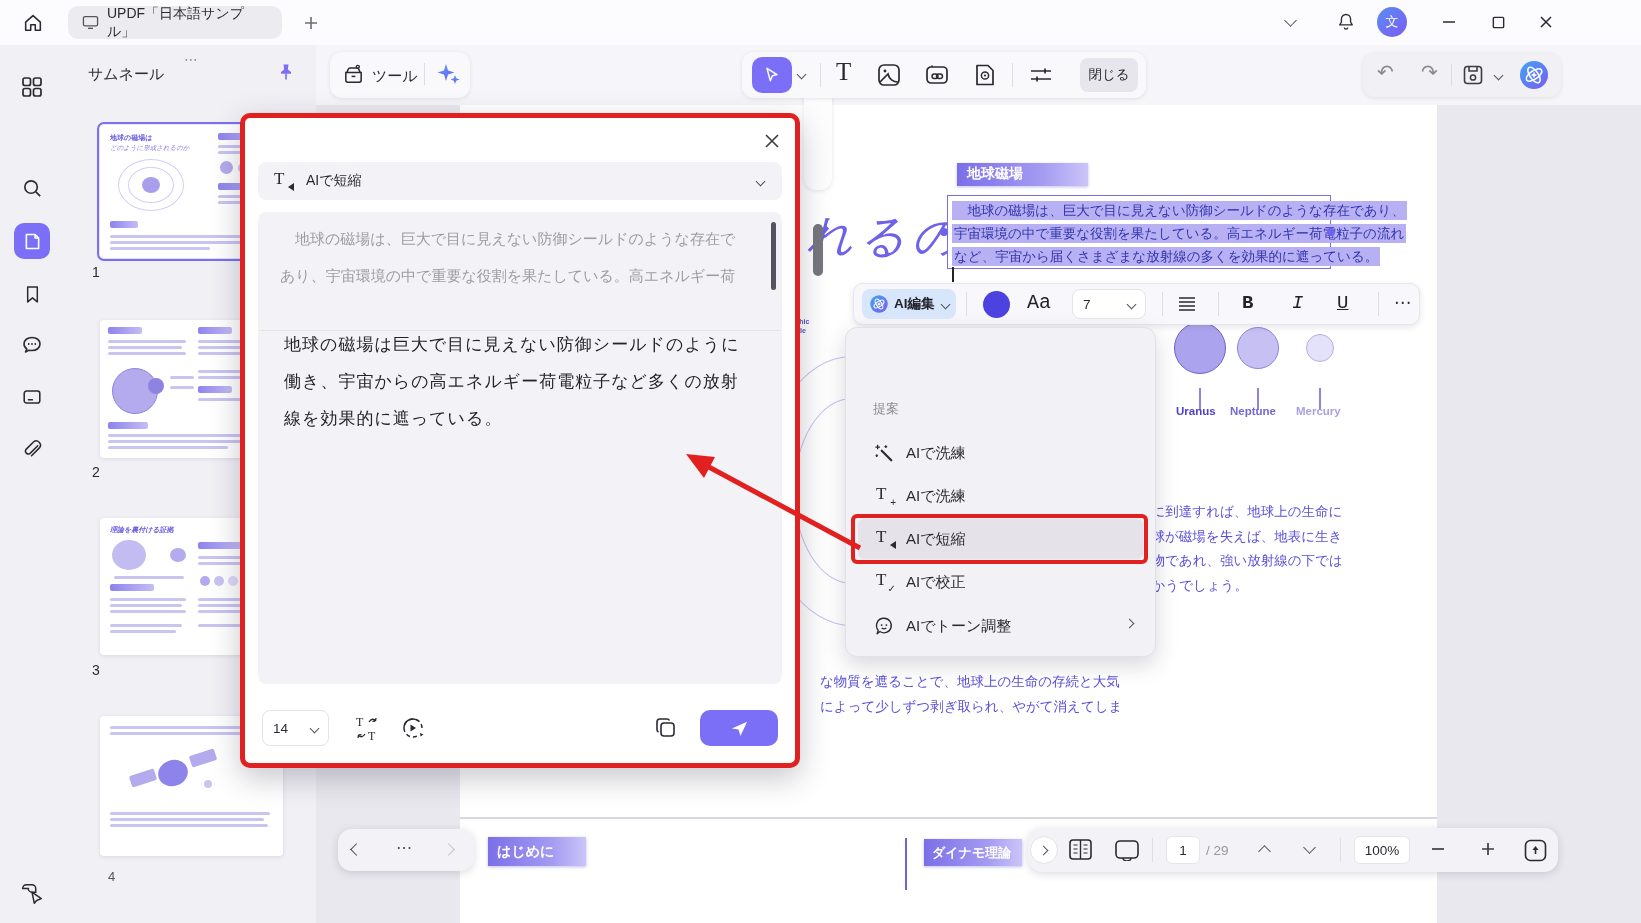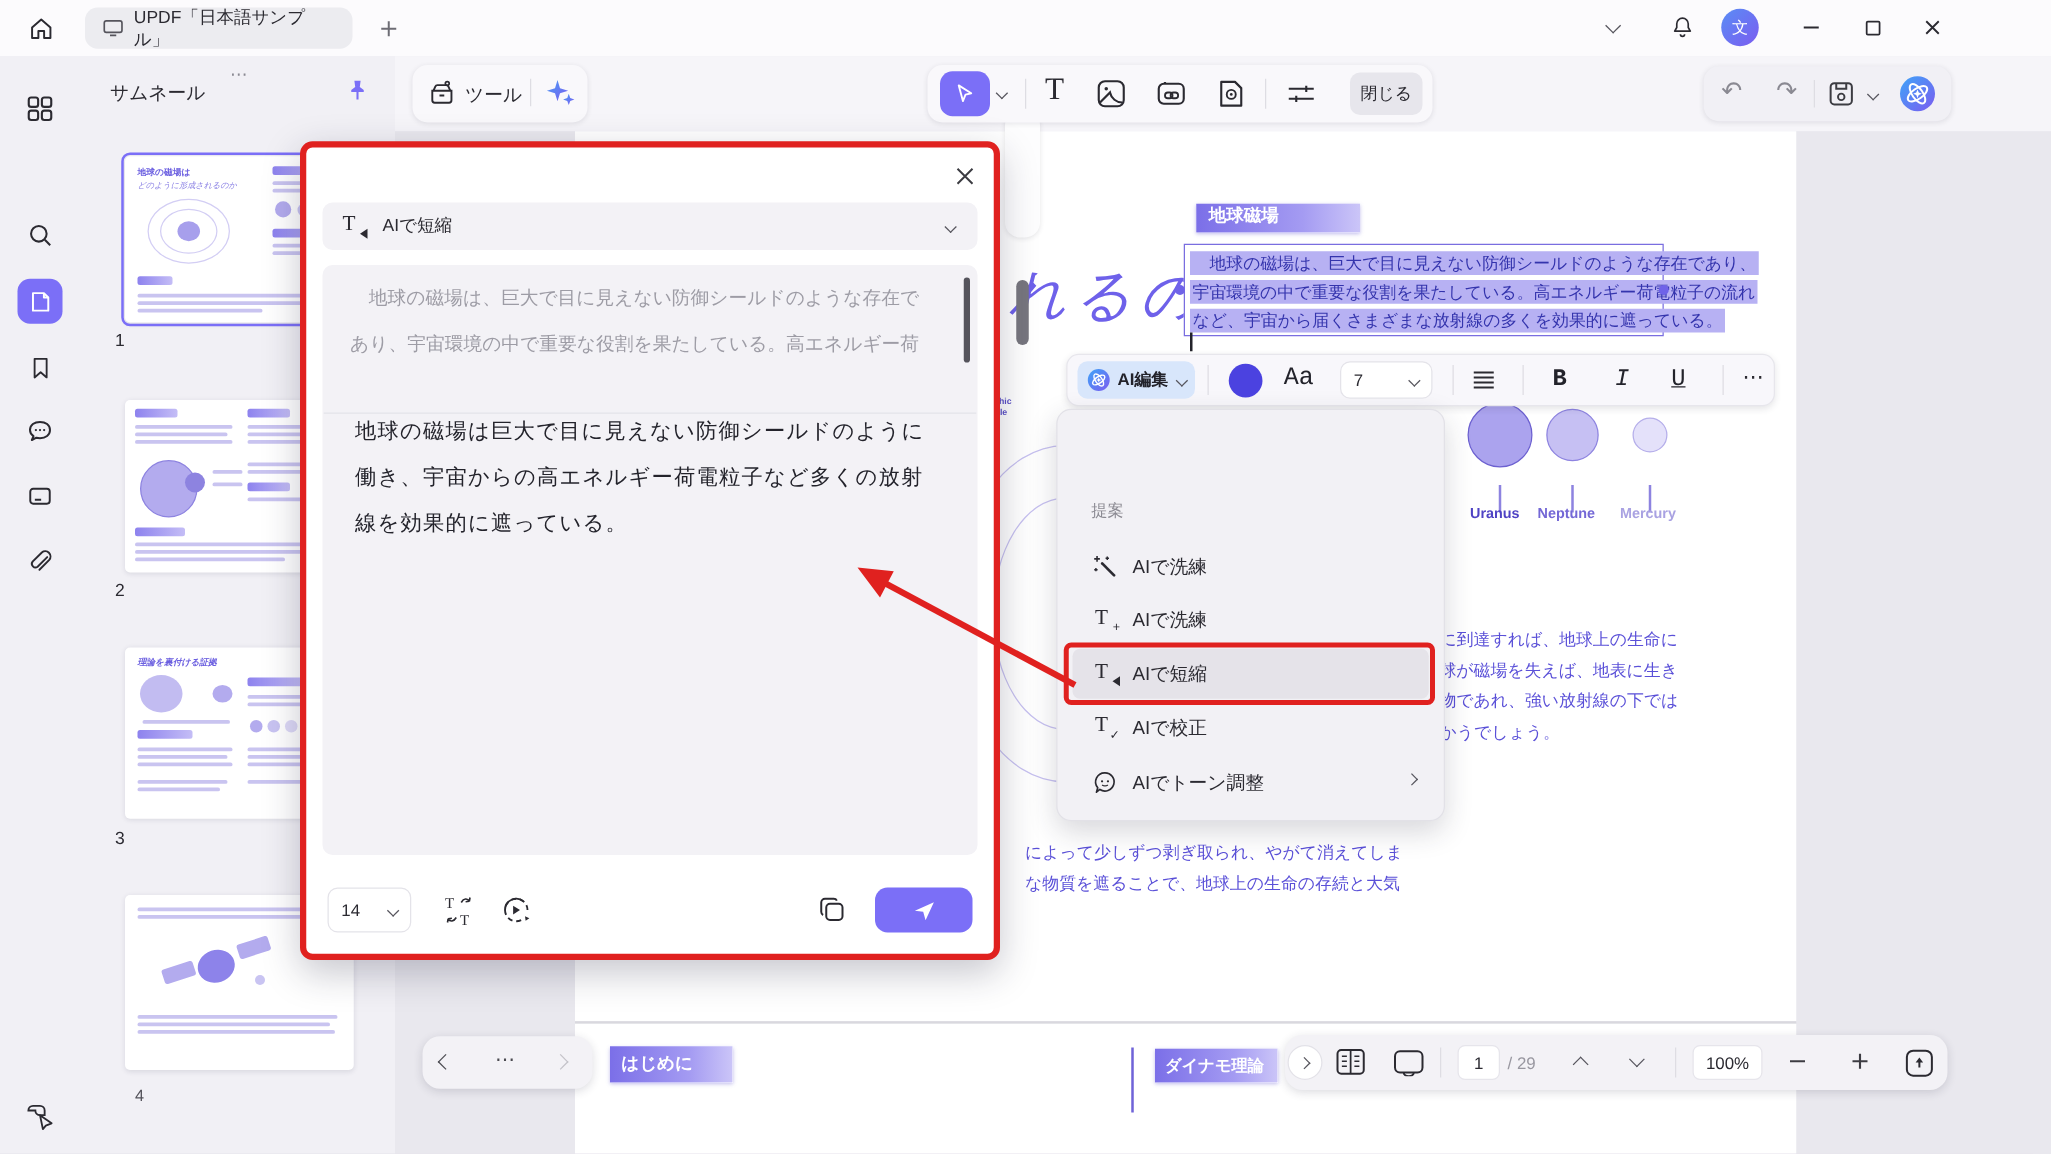--- a/index.html
+++ b/index.html
@@ -436,22 +436,22 @@
   <div class="abs plabel" style="left:1296px;top:405px;color:#a9a2e2;">Mercury</div>
 
   <div class="abs doc-serif" style="left:1138px;top:500px;line-height:24.6px;z-index:2;">
     <div>球に到達すれば、地球上の生命に</div>
     <div>地球が磁場を失えば、地表に生き</div>
     <div>生物であれ、強い放射線の下では</div>
     <div>向かうでしょう。</div>
   </div>
 
   <div class="abs doc-serif" style="left:820px;top:670px;line-height:24.5px;z-index:2;">
+    <div>な物質を遮ることで、地球上の生命の存続と大気</div>
     <div>によって少しずつ剥ぎ取られ、やがて消えてしま</div>
-    <div>な物質を遮ることで、地球上の生命の存続と大気</div>
   </div>
 
   <div class="abs gradbadge" style="left:488px;top:837px;width:98px;height:29px;font-size:14px;line-height:29px;padding-left:9px;z-index:2;font-family:'Liberation Serif','DejaVu Serif',serif;">はじめに</div>
   <div class="abs" style="left:905px;top:838px;width:2px;height:52px;background:#6f63d8;z-index:2;"></div>
   <div class="abs gradbadge" style="left:924px;top:839px;width:98px;height:27px;font-size:13px;line-height:27px;padding-left:8px;z-index:2;font-family:'Liberation Serif','DejaVu Serif',serif;">ダイナモ理論</div>
 
   <div class="abs fmtbar"></div>
   <div class="abs aieditbtn">
     <span class="icon">
       <svg width="20" height="20" viewBox="0 0 32 32">

